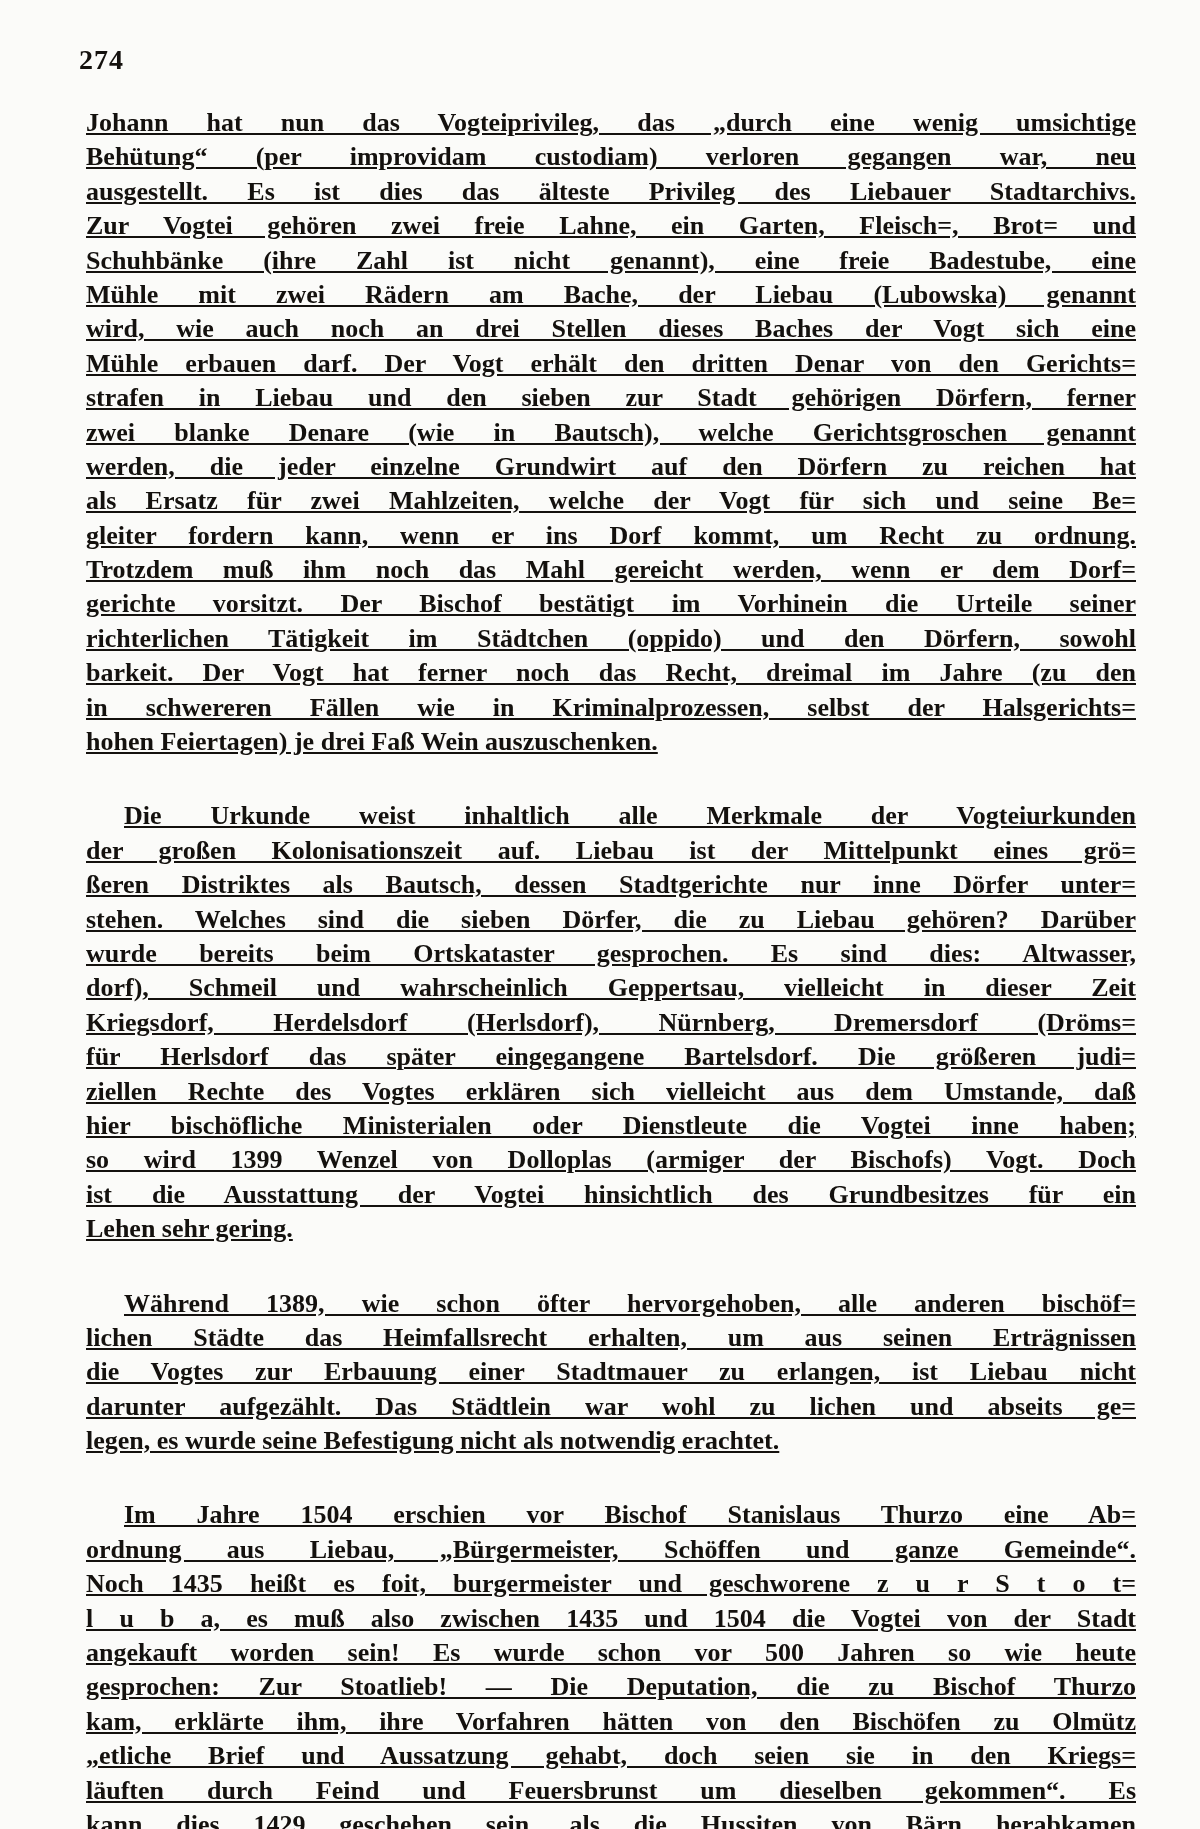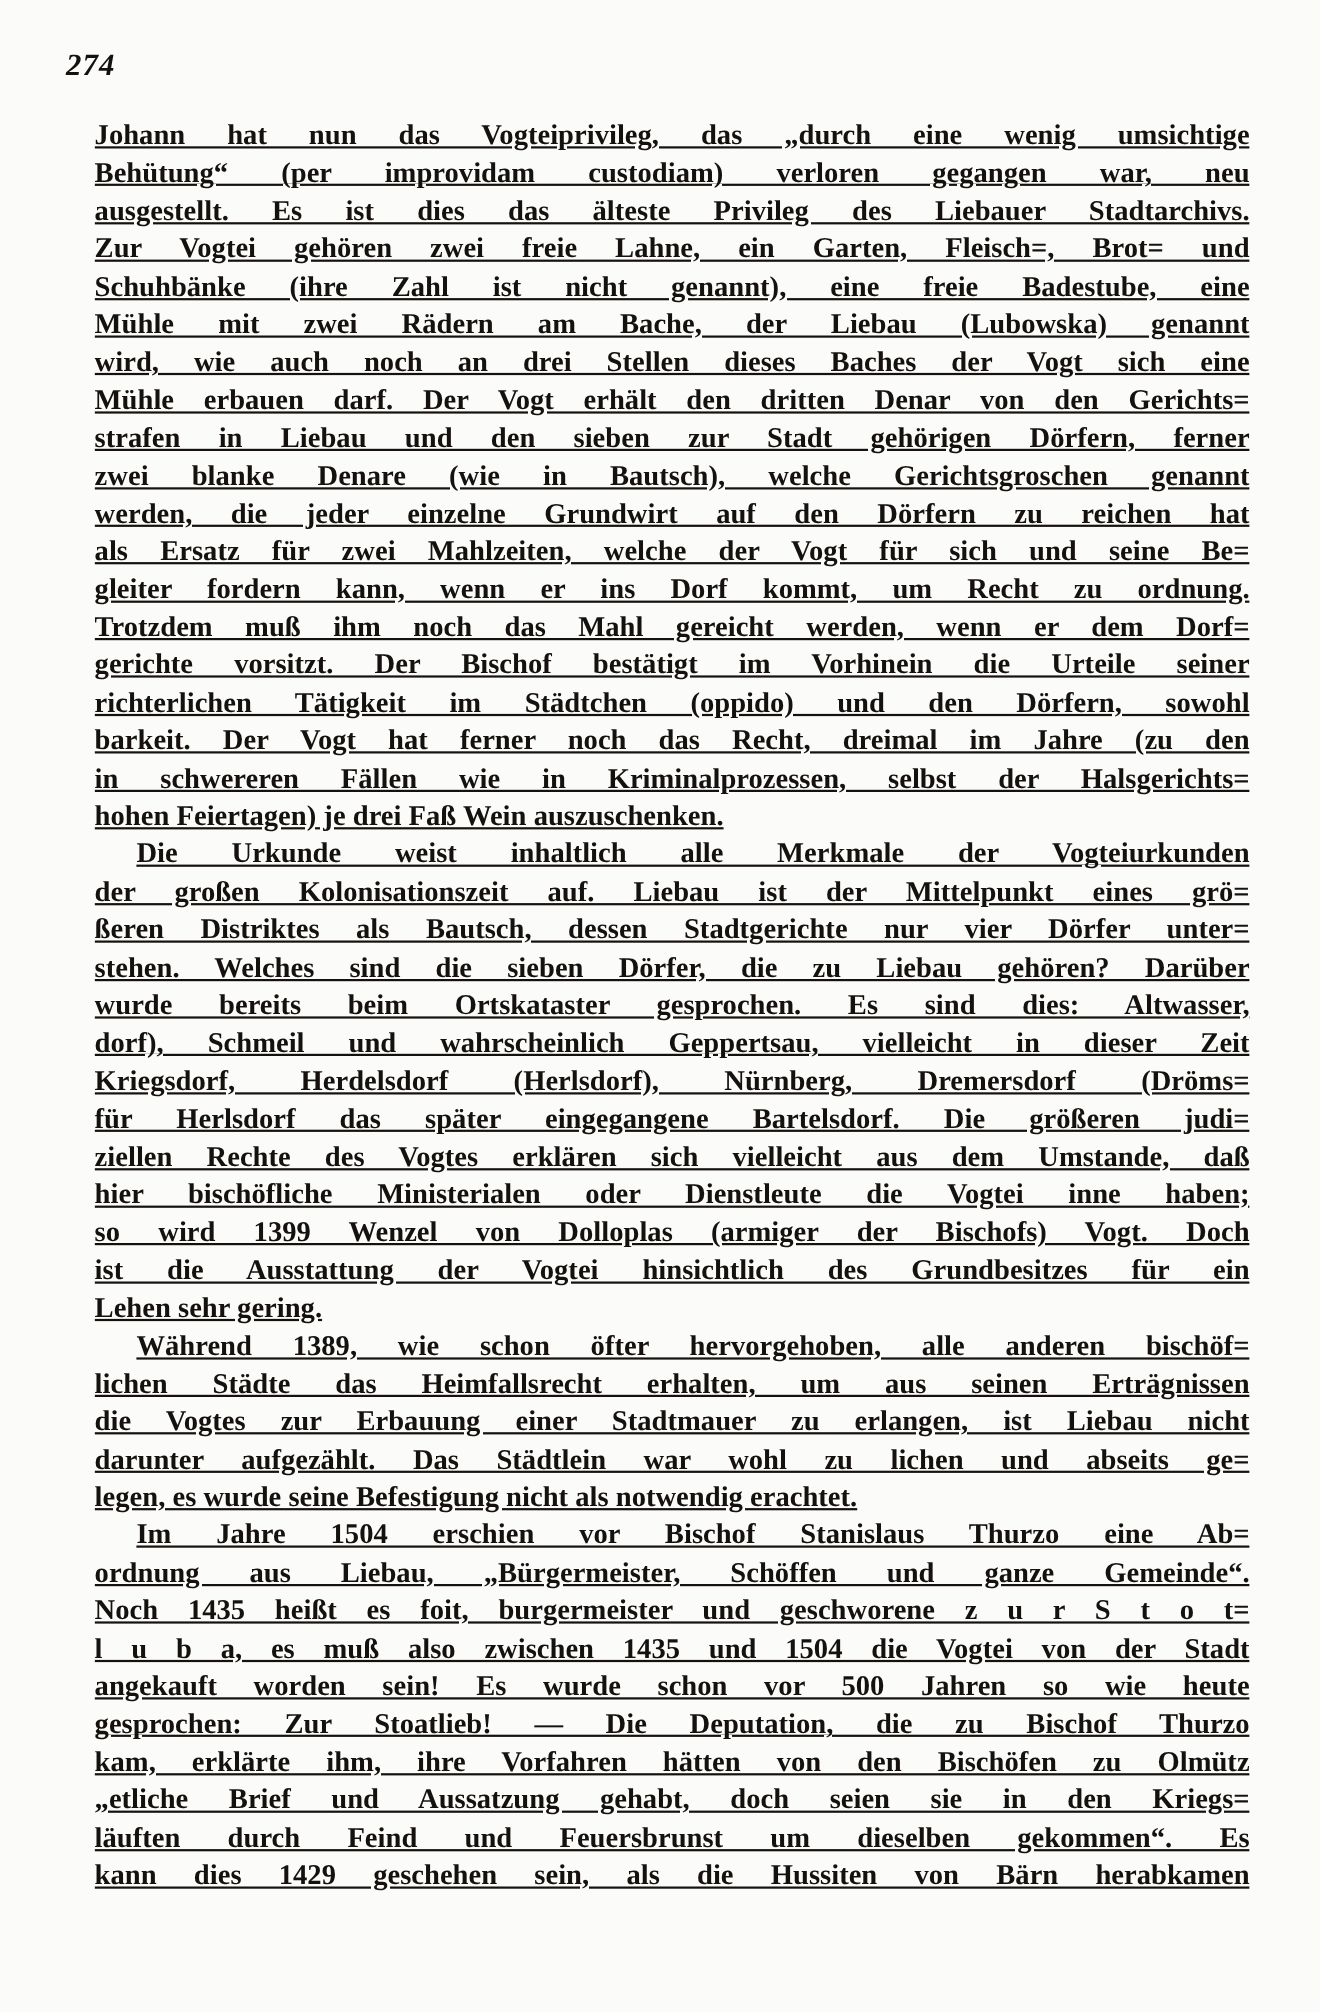--- a/index.html
+++ b/index.html
@@ -11,46 +11,45 @@
     position: relative;
     width: 1200px;
     height: 1829px;
     background: #fbfbf9;
     color: #14110e;
     font-family: "Liberation Serif", "DejaVu Serif", serif;
     overflow: hidden;
   }
   .page-number {
     position: absolute;
-    left: 60px;
+    left: 79px;
     top: 44px;
     font-size: 28px;
     font-weight: 700;
     letter-spacing: 1px;
-    font-style: italic;
   }
   .text-block {
     position: absolute;
     left: 86px;
     top: 106px;
     width: 1050px;
     text-decoration: underline;
   }
   .paragraph { margin: 0; padding: 0; }
   .line {
     height: 34.4px;
     line-height: 34.4px;
     font-size: 26px;
     font-weight: 700;
     text-align: justify;
     text-align-last: justify;
     overflow: hidden;
     white-space: normal;
   }
-  .line.indent { text-indent: 38px; }
+  .line.indent { text-indent: 38px; margin-top: 40px; }
   .line.para-end { text-align-last: left; }
 </style>
 </head>
 <body>
 
 <div class="scan-page">
   <div class="page-number">274</div>
 
   <div class="text-block">
 
@@ -72,21 +71,21 @@
       <div class="line">gerichte vorsitzt. Der Bischof bestätigt im Vorhinein die Urteile seiner</div>
       <div class="line">richterlichen Tätigkeit im Städtchen (oppido) und den Dörfern, sowohl</div>
       <div class="line">barkeit. Der Vogt hat ferner noch das Recht, dreimal im Jahre (zu den</div>
       <div class="line">in schwereren Fällen wie in Kriminalprozessen, selbst der Halsgerichts=</div>
       <div class="line para-end">hohen Feiertagen) je drei Faß Wein auszuschenken.</div>
     </div>
 
     <div class="paragraph">
       <div class="line indent">Die Urkunde weist inhaltlich alle Merkmale der Vogteiurkunden</div>
       <div class="line">der großen Kolonisationszeit auf. Liebau ist der Mittelpunkt eines grö=</div>
-      <div class="line">ßeren Distriktes als Bautsch, dessen Stadtgerichte nur vier Dörfer unter=</div>
+      <div class="line">ßeren Distriktes als Bautsch, dessen Stadtgerichte nur inne Dörfer unter=</div>
       <div class="line">stehen. Welches sind die sieben Dörfer, die zu Liebau gehören? Darüber</div>
       <div class="line">wurde bereits beim Ortskataster gesprochen. Es sind dies: Altwasser,</div>
       <div class="line">dorf), Schmeil und wahrscheinlich Geppertsau, vielleicht in dieser Zeit</div>
       <div class="line">Kriegsdorf, Herdelsdorf (Herlsdorf), Nürnberg, Dremersdorf (Dröms=</div>
       <div class="line">für Herlsdorf das später eingegangene Bartelsdorf. Die größeren judi=</div>
       <div class="line">ziellen Rechte des Vogtes erklären sich vielleicht aus dem Umstande, daß</div>
       <div class="line">hier bischöfliche Ministerialen oder Dienstleute die Vogtei inne haben;</div>
       <div class="line">so wird 1399 Wenzel von Dolloplas (armiger der Bischofs) Vogt. Doch</div>
       <div class="line">ist die Ausstattung der Vogtei hinsichtlich des Grundbesitzes für ein</div>
       <div class="line para-end">Lehen sehr gering.</div>

